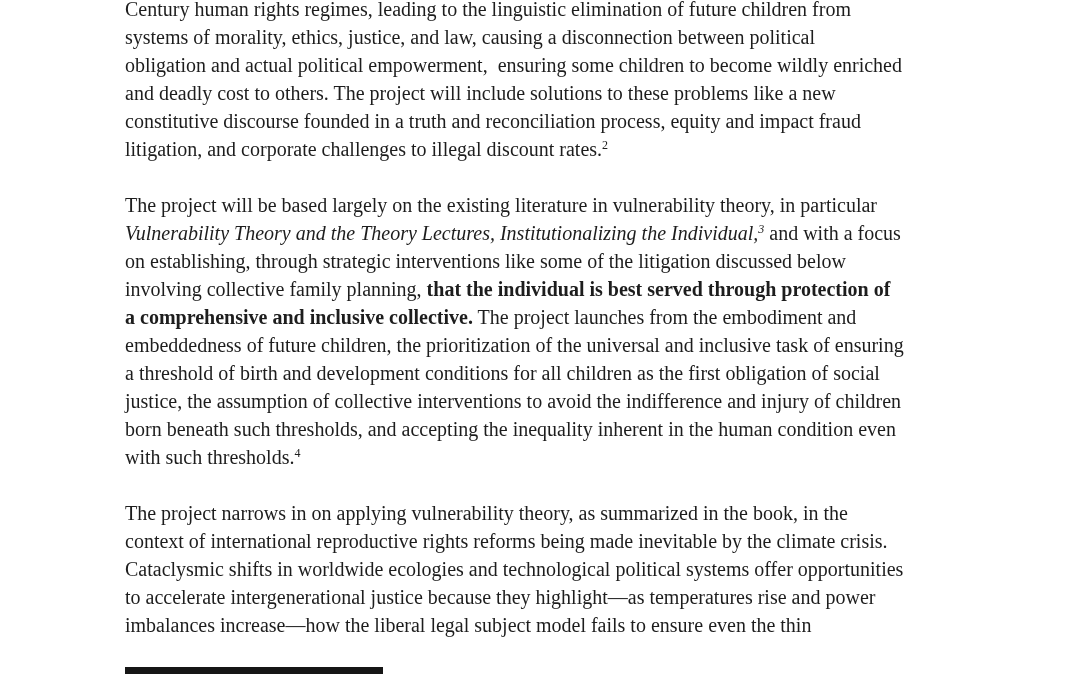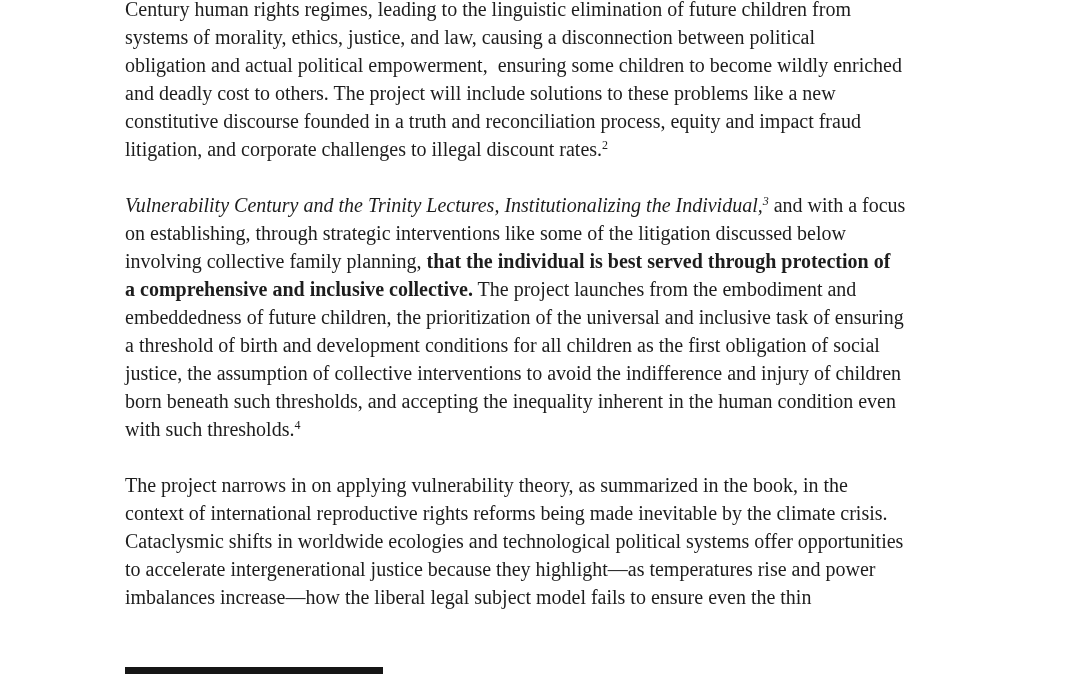--- a/index.html
+++ b/index.html
@@ -47,21 +47,22 @@
 </head>
 <body>
 
 <div class="document-page">
     <p class="para"><span class="run">Century human rights regimes, leading to the linguistic elimination of future children from
 systems of morality, ethics, justice, and law, causing a disconnection between political
 obligation and actual political empowerment,  ensuring some children to become wildly enriched
 and deadly cost to others. The project will include solutions to these problems like a new
 constitutive discourse founded in a truth and reconciliation process, equity and impact fraud
 litigation, and corporate challenges to illegal discount rates.</span><sup class="fn">2</sup></p>
-    <p class="para"><span class="run italic">Vulnerability Century and the Trinity Lectures, Institutionalizing the Individual,</span><sup class="fn italic">3</sup><span class="run"> and with a focus
+    <p class="para"><span class="run">The project will be based largely on the existing literature in vulnerability theory, in particular
+</span><span class="run italic">Vulnerability Theory and the Theory Lectures, Institutionalizing the Individual,</span><sup class="fn italic">3</sup><span class="run"> and with a focus
 on establishing, through strategic interventions like some of the litigation discussed below
 involving collective family planning, </span><span class="run bold">that the individual is best served through protection of
 a comprehensive and inclusive collective.</span><span class="run"> The project launches from the embodiment and
 embeddedness of future children, the prioritization of the universal and inclusive task of ensuring
 a threshold of birth and development conditions for all children as the first obligation of social
 justice, the assumption of collective interventions to avoid the indifference and injury of children
 born beneath such thresholds, and accepting the inequality inherent in the human condition even
 with such thresholds.</span><sup class="fn">4</sup></p>
     <p class="para"><span class="run">The project narrows in on applying vulnerability theory, as summarized in the book, in the
 context of international reproductive rights reforms being made inevitable by the climate crisis.

